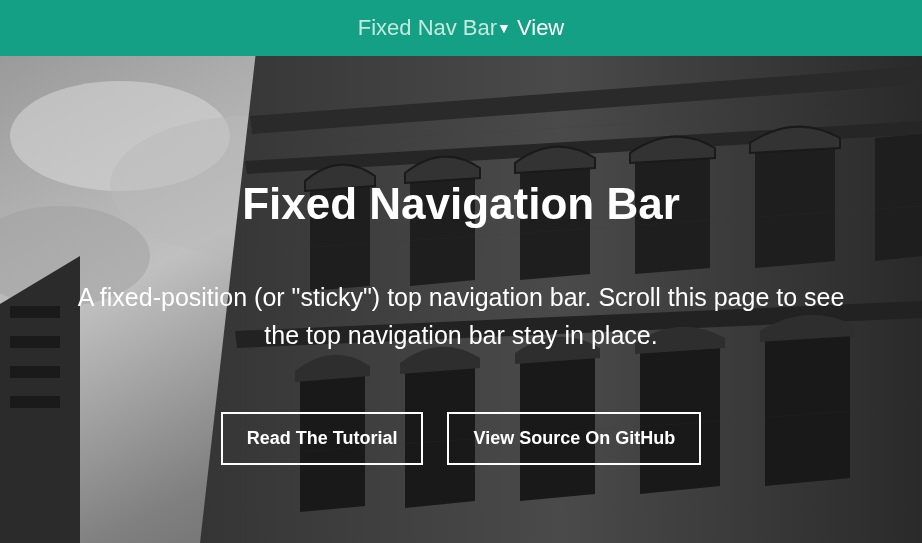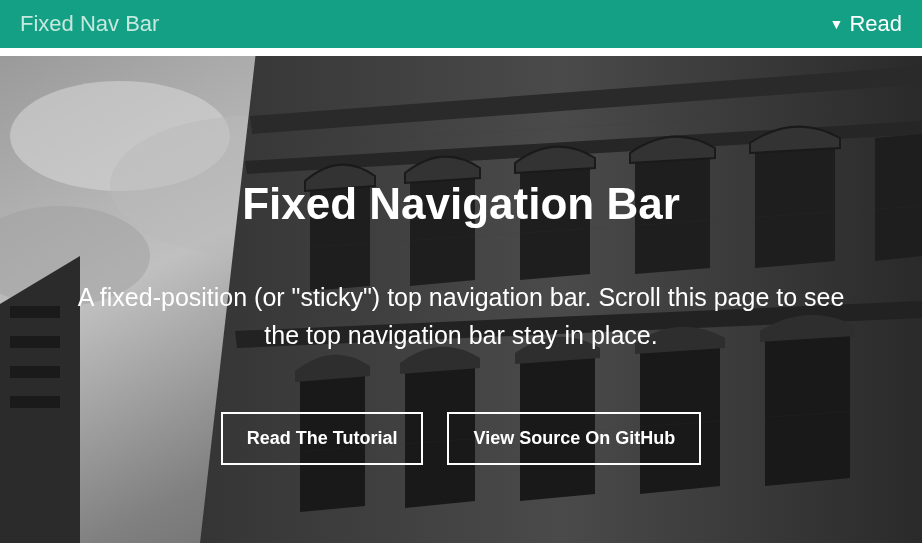--- a/index.html
+++ b/index.html
@@ -12,24 +12,24 @@
       width: 922px;
       height: 543px;
       overflow: hidden;
       position: relative;
     }
     .navbar {
       position: fixed;
       top: 0;
       left: 0;
       width: 922px;
-      height: 48px;
+      height: 56px;
       background-color: #14a085;
       display: flex;
-      justify-content: space-between;
+      justify-content: center;
       align-items: center;
       padding: 0 20px;
       z-index: 100;
     }
     .nav-brand {
       color: #c5e8df;
       font-size: 22px;
       font-weight: 400;
     }
     .nav-menu {
@@ -109,21 +109,21 @@
       font-family: inherit;
     }
   </style>
 </head>
 <body>
 
 <nav class="navbar">
   <div class="nav-brand">Fixed Nav Bar</div>
   <div class="nav-menu">
     <span class="menu-triangle">▼</span>
-    <span>Read</span>
+    <span>View</span>
   </div>
 </nav>
 
 <section class="hero">
   <svg class="hero-bg" viewBox="0 0 922 487" preserveAspectRatio="xMidYMid slice">
     <defs>
       <linearGradient id="sky" x1="0" y1="0" x2="1" y2="1">
         <stop offset="0%" stop-color="#9a9a9a"></stop>
         <stop offset="30%" stop-color="#c0c0c0"></stop>
         <stop offset="55%" stop-color="#808080"></stop>

